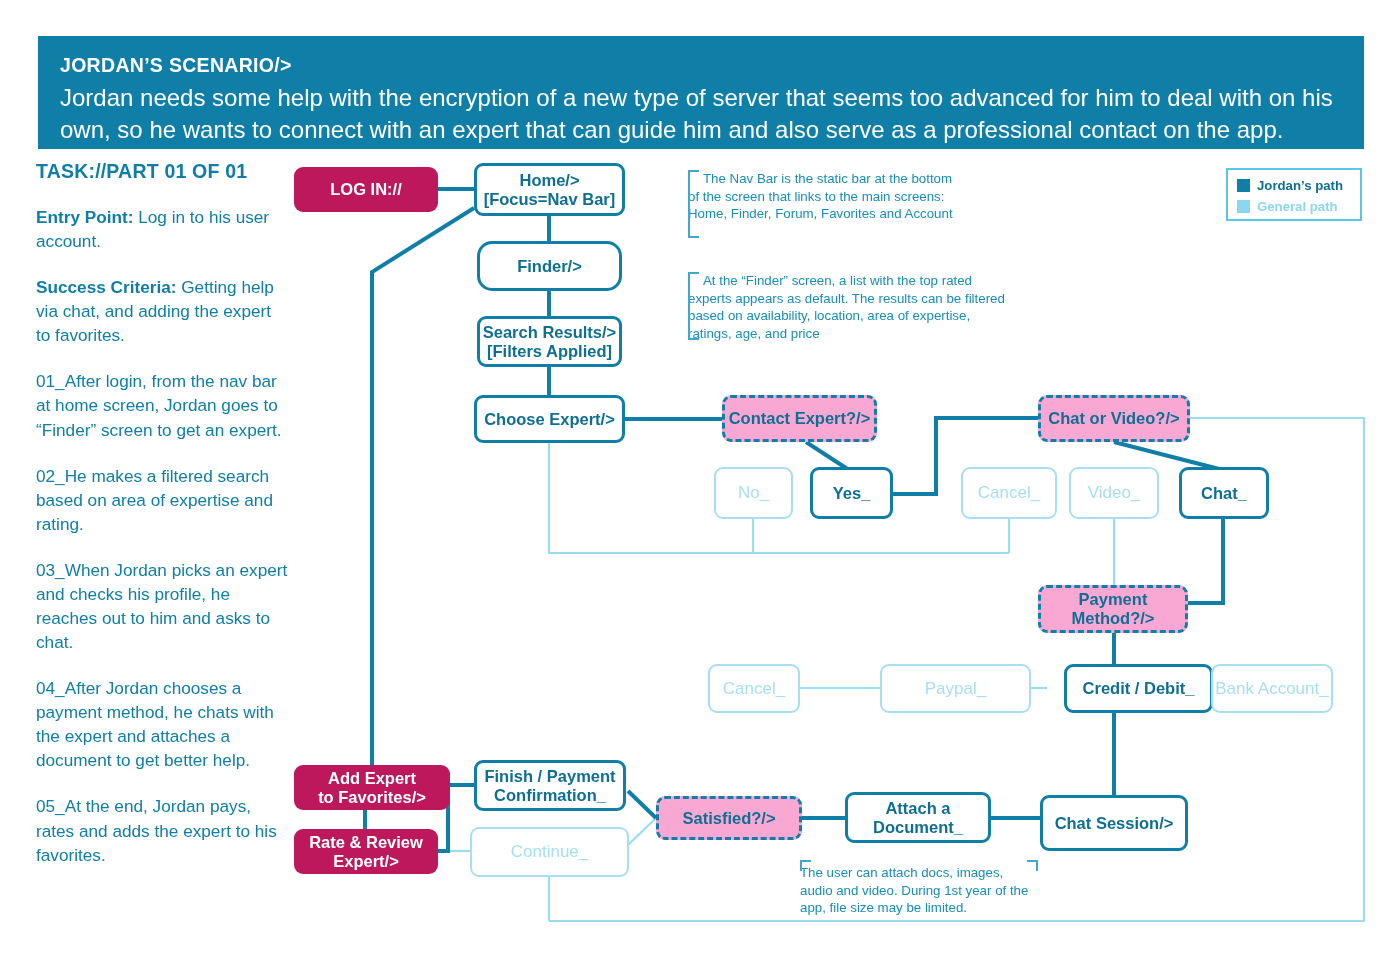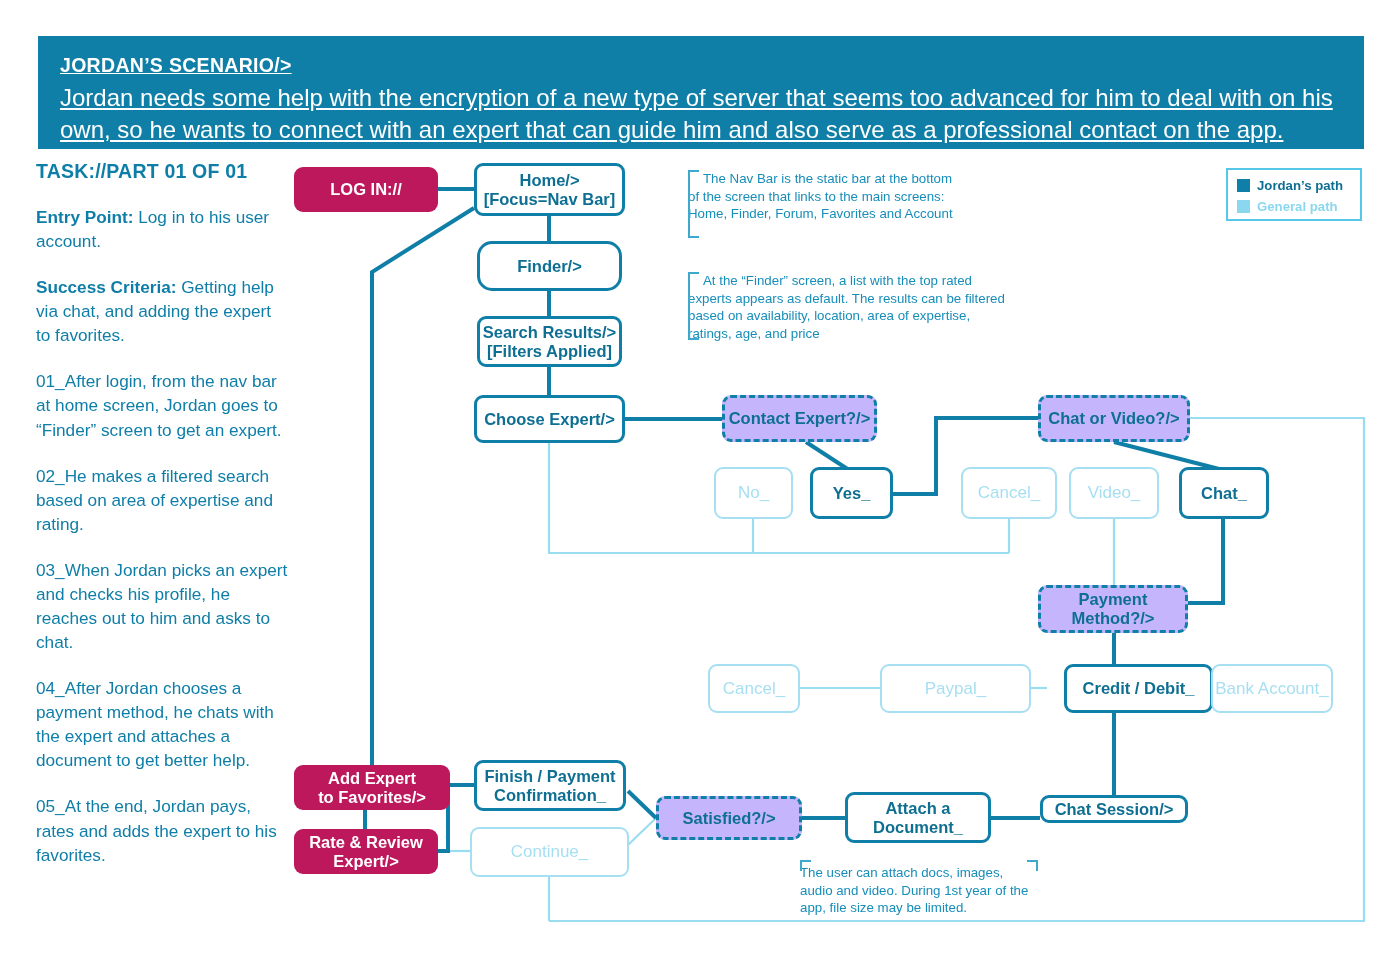--- a/index.html
+++ b/index.html
@@ -8,21 +8,20 @@
     font-family:"Liberation Sans","DejaVu Sans",sans-serif;
     -webkit-font-smoothing:antialiased;
   }
   .canvas{position:absolute;inset:0;width:1400px;height:967px;}
 
   
   #scenario-banner{
     position:absolute;left:38px;top:36px;width:1326px;height:113px;
     background:#0f7fa8;color:#ffffff;box-sizing:border-box;
     padding:18px 22px 0 22px;
-    text-decoration:underline;
   }
   #scenario-banner .title{
     font-size:19.5px;font-weight:bold;letter-spacing:.3px;margin-bottom:5px;
   }
   #scenario-banner .desc{
     font-size:24px;line-height:1.32;font-weight:400;max-width:1290px;
   }
 
   
   #task-column{
@@ -54,21 +53,21 @@
   .node{
     position:absolute;box-sizing:border-box;display:flex;
     align-items:center;justify-content:center;text-align:center;
     border-radius:9px;line-height:1.14;z-index:3;
   }
   .node span{display:block;}
 
   .n-filled{background:#be185d;color:#ffffff;font-weight:bold;font-size:16.5px;border:none;}
   .n-dark{background:#ffffff;color:#0e6f93;font-weight:bold;font-size:16.5px;border:3.4px solid #0f7fa8;}
   .n-light{background:#ffffff;color:#a6dff2;font-weight:400;font-size:17px;border:2px solid #a6dff2;}
-  .n-dash{background:#c4b5fd;color:#0e6f93;font-weight:bold;font-size:16.5px;
+  .n-dash{background:#f9a8d4;color:#0e6f93;font-weight:bold;font-size:16.5px;
           border:3.6px dashed #0f7fa8;border-radius:9px;}
 
   
   .note{
     position:absolute;color:#178dba;font-size:13.3px;line-height:1.33;z-index:3;
     box-sizing:border-box;
   }
   .note .bracket{position:absolute;left:0;top:0;bottom:0;width:9px;
      border-left:2px solid #3fa9cd;border-top:2px solid #3fa9cd;border-bottom:2px solid #3fa9cd;}
   .note .txt{padding-left:15px;}
@@ -281,21 +280,21 @@
   <span>Satisfied?/&gt;</span>
 </div>
 
 <div class="node n-dark" style="left:845px;top:792px;width:146px;height:51px;">
   <span>
     <span>Attach a</span>
     <span>Document_</span>
   </span>
 </div>
 
-<div class="node n-dark" style="left:1040px;top:795px;width:148px;height:28px;">
+<div class="node n-dark" style="left:1040px;top:795px;width:148px;height:56px;">
   <span>Chat Session/&gt;</span>
 </div>
 
 <div class="note" style="left:688px;top:170px;width:270px;height:68px;">
   <span class="bracket"></span>
   <span class="txt">The Nav Bar is the static bar at the bottom of the screen that links to the main screens: Home, Finder, Forum, Favorites and Account</span>
 </div>
 
 <div class="note" style="left:688px;top:272px;width:320px;height:68px;">
   <span class="bracket"></span>

